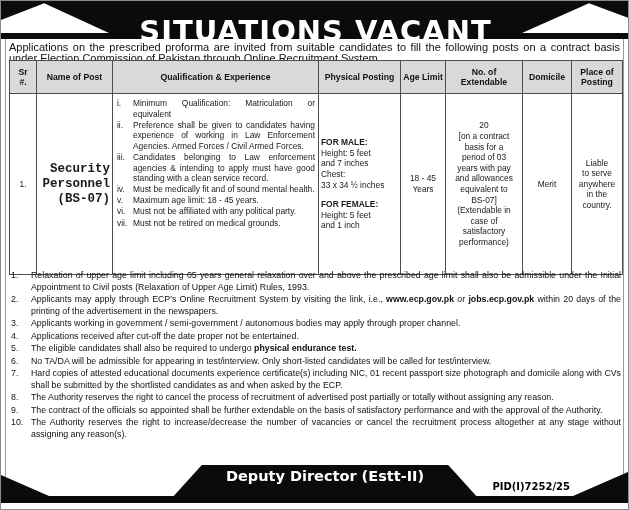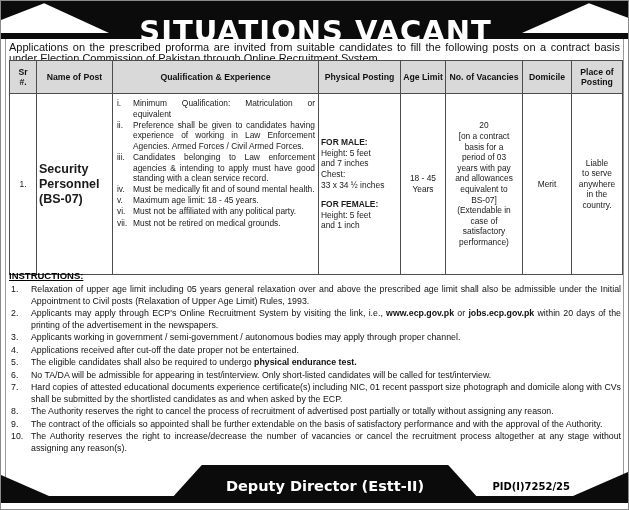--- a/index.html
+++ b/index.html
@@ -35,22 +35,22 @@
     border-collapse:collapse;table-layout:fixed;
   }
   table.vac th,table.vac td{border:1px solid #4d4d4d;padding:2px;vertical-align:middle;}
   table.vac th{
     background:#d9d9d9;font-size:8.7px;font-weight:bold;text-align:center;
     height:28px;white-space:pre-line;line-height:10.5px;color:#111;
   }
   table.vac td{font-size:8.4px;line-height:10.6px;height:174px;}
   td.c{text-align:center;}
   .post-name{
-    font-family:Liberation Sans, sans-serif;
-    font-weight:bold;font-size:12.5px;line-height:15px;text-align:left;
+    font-family:Liberation Mono, monospace;
+    font-weight:bold;font-size:12.5px;line-height:15px;text-align:right;
   }
   .qual-cell{vertical-align:top !important;padding:4px 3px 2px 4px !important;}
   .q-item{display:flex;margin-bottom:0.5px;}
   .q-num{flex:none;width:16px;}
   .q-text{flex:1;text-align:justify;}
   .phys-cell div{text-align:left;}
   .pre{white-space:pre-line;}
   .bold{font-weight:bold;}
   .phys-gap{height:9px;}
 
@@ -70,21 +70,21 @@
   .footer-strip{position:absolute;left:0;right:0;bottom:6px;height:7px;background:#0b0b0b;}
   .footer-tri{position:absolute;background:#0b0b0b;}
   .tri-left{left:0;bottom:13px;width:48px;height:21px;clip-path:polygon(0 0,100% 100%,0 100%);}
   .tri-right{right:0;bottom:13px;width:55px;height:24px;clip-path:polygon(100% 0,100% 100%,0 100%);}
   .sign-block{
     position:absolute;left:170px;bottom:10px;width:308px;height:34px;background:#0b0b0b;
     clip-path:polygon(0 100%,10% 0,90% 0,100% 100%);
     text-align:center;color:#fff;
     font-family:"DejaVu Sans","Liberation Sans",sans-serif;font-weight:bold;
   }
-  .sign-line1{font-size:14.5px;line-height:17px;margin-top:13px;}
+  .sign-line1{font-size:14.5px;line-height:17px;margin-top:3px;}
   .sign-line2{font-size:10.5px;line-height:12px;}
   .pid{
     position:absolute;right:58px;bottom:17px;
     font-size:10px;font-weight:bold;color:#000;
     font-family:"DejaVu Sans","Liberation Sans",sans-serif;
   }
 </style>
 </head>
 <body>
 
@@ -113,21 +113,21 @@
         <col style="width:51px">
     </colgroup>
     <thead>
       <tr>
         <th>Sr
 #.</th>
         <th>Name of Post</th>
         <th>Qualification &amp; Experience</th>
         <th>Physical Posting</th>
         <th>Age Limit</th>
-        <th>No. of Vacancies</th>
+        <th>No. of Extendable</th>
         <th>Domicile</th>
         <th>Place of Posting</th>
       </tr>
     </thead>
     <tbody>
       <tr>
         <td class="c">1.</td>
         <td class="c">
           <div class="post-name pre">Security
 Personnel
@@ -194,21 +194,20 @@
         <td class="c pre">Liable
 to serve
 anywhere
 in the
 country.</td>
       </tr>
     </tbody>
   </table>
 
   <div class="instructions">
-    <div class="ins-heading">INSTRUCTIONS:</div>
     <div>
         <div class="ins-item">
           <span class="ins-num">1.</span>
           <span class="ins-body"><span>Relaxation of upper age limit including 05 years general relaxation over and above the prescribed age limit shall also be admissible under the Initial Appointment to Civil posts (Relaxation of Upper Age Limit) Rules, 1993.</span></span>
         </div>
         <div class="ins-item">
           <span class="ins-num">2.</span>
           <span class="ins-body"><span>Applicants may apply through ECP's Online Recruitment System by visiting the link, i.e., </span><span class="seg-b seg-u">www.ecp.gov.pk</span><span> or </span><span class="seg-b seg-u">jobs.ecp.gov.pk</span><span> within 20 days of the printing of the advertisement in the newspapers.</span></span>
         </div>
         <div class="ins-item">

